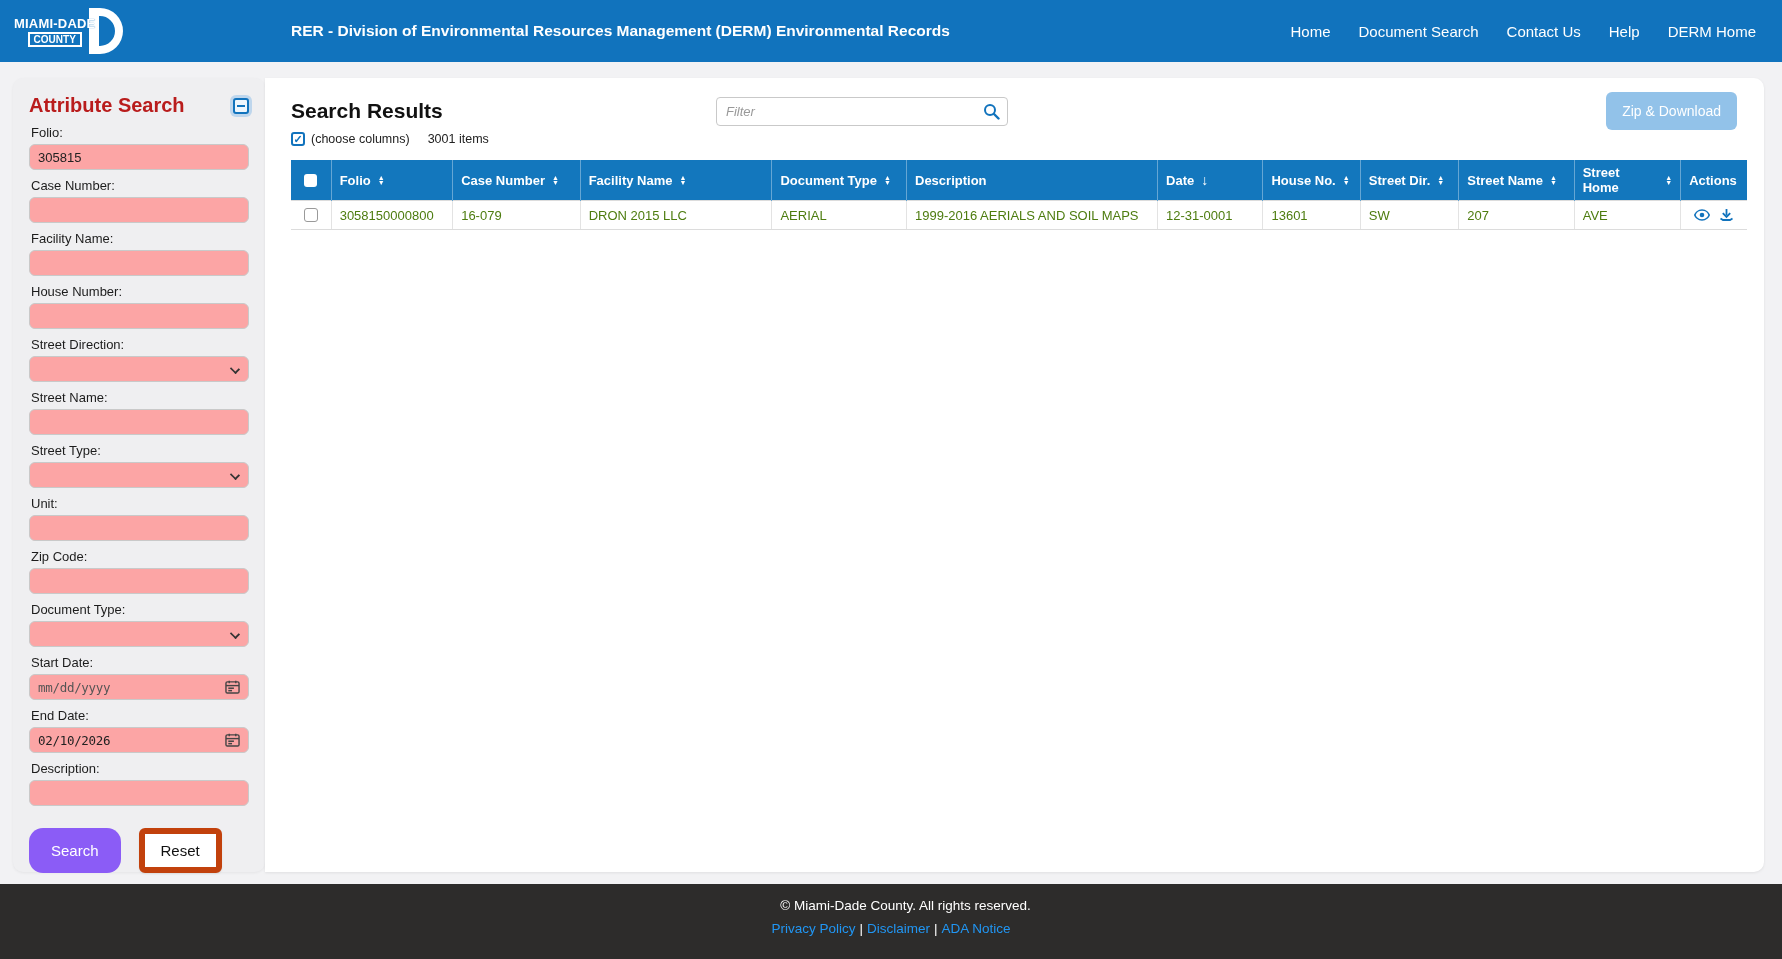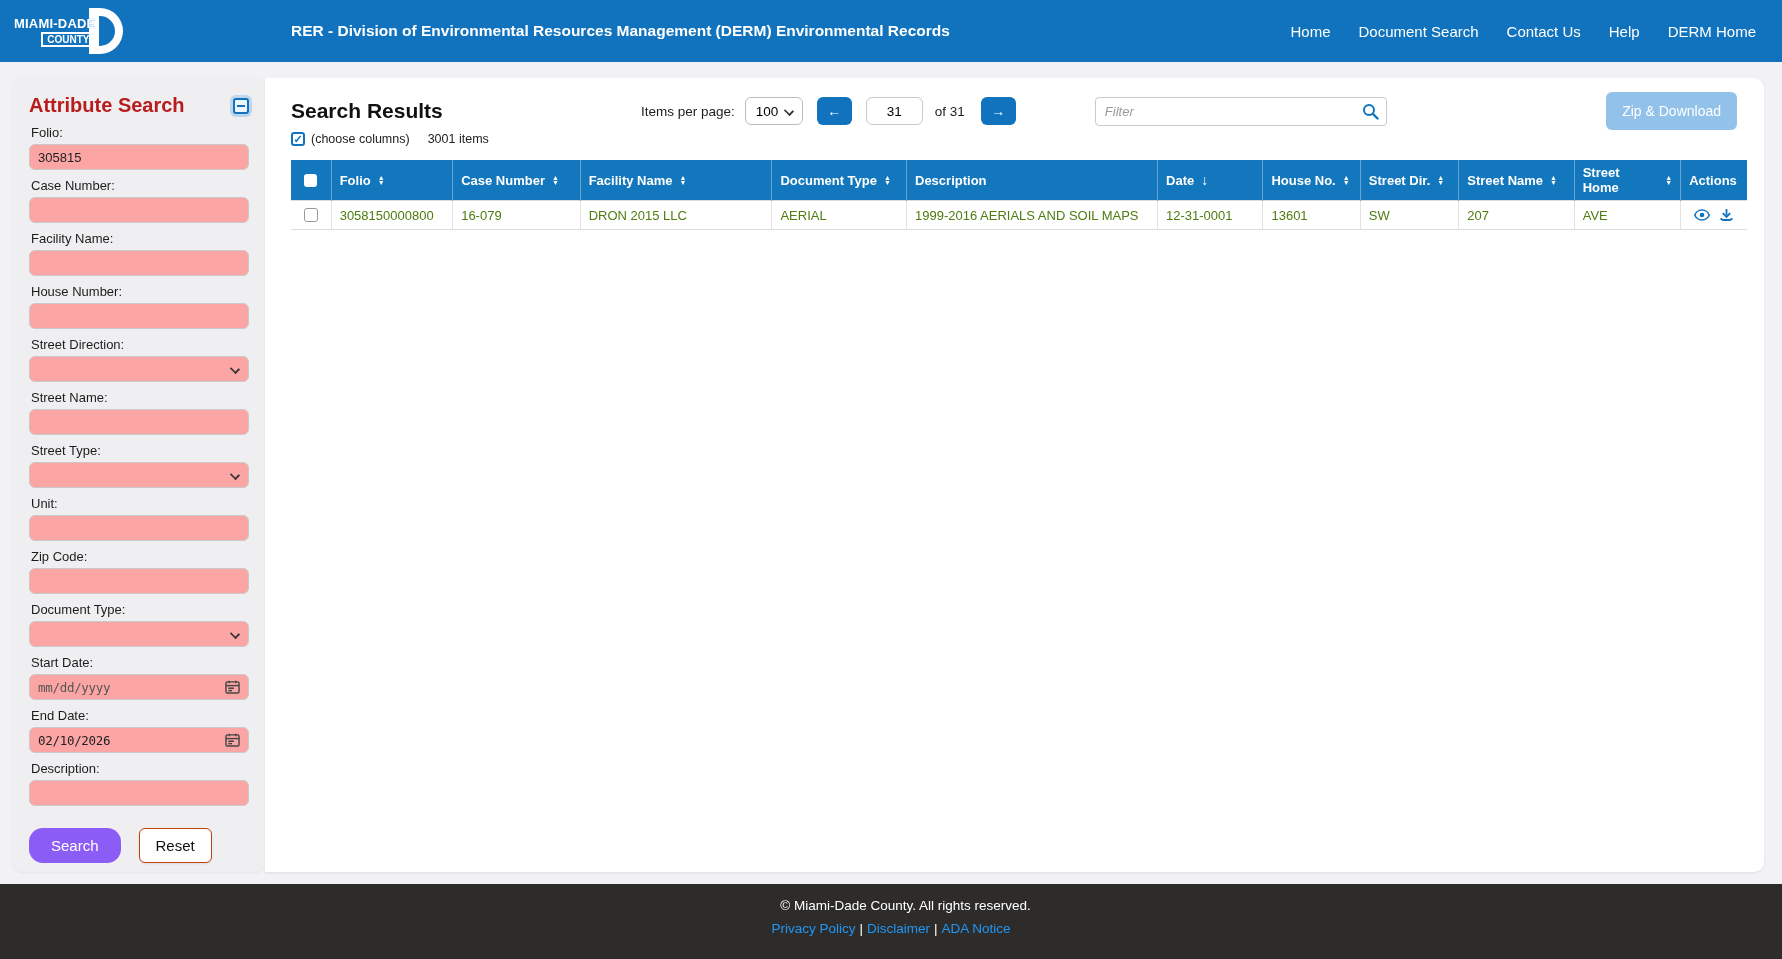--- a/index.html
+++ b/index.html
@@ -2,21 +2,21 @@
 <html><head>
 <meta charset="utf-8">
 <style>
   * { margin:0; padding:0; box-sizing:border-box; }
   html,body { width:1782px; height:959px; overflow:hidden; }
   body { font-family:"Liberation Sans", sans-serif; background:#f2f2f4; }
 
   
   .topbar { height:62px; background:#1173bd; display:flex; align-items:center; position:relative; }
   .logo { position:absolute; left:14px; top:8px; display:flex; align-items:center; height:46px; }
-  .logo-text { display:flex; flex-direction:column; align-items:flex-end; z-index:2; }
+  .logo-text { display:flex; flex-direction:column; align-items:center; z-index:2; }
   .logo-l1 { color:#fff; font-weight:bold; font-size:13px; letter-spacing:.2px; text-shadow:0 0 1px #1173bd; }
   .logo-l2 { color:#fff; font-weight:bold; font-size:10px; border:2px solid #fff; padding:0 4px; margin-top:1px; }
   .logo-d { width:34px; height:46px; border:8px solid #fff; border-left:10px solid #fff; border-radius:0 24px 24px 0; margin-left:-6px; }
   .app-title { color:#fff; font-weight:bold; font-size:15.5px; margin-left:291px; }
   .topnav { margin-left:auto; margin-right:26px; display:flex; gap:28px; }
   .topnav a { color:#fff; font-size:15px; text-decoration:none; cursor:pointer; }
 
   
   .content { display:flex; align-items:flex-start; height:816px; padding:16px 27px 0 13px; }
   .sidebar { width:252px; height:794px; background:#efeff1; border-radius:10px; padding:16px 16px 0 16px; flex:none; box-shadow:0 1px 3px rgba(0,0,0,.06); }
@@ -29,21 +29,21 @@
   .collapse-box::before { content:""; width:8px; height:2px; background:#1173bd; display:block; }
   .field-label { font-size:13px; color:#1c1c1c; margin:8px 0 4px 2px; }
   .sb-input, .sb-select, .sb-date { width:100%; height:26px; border:1px solid #c9c9c9; border-radius:6px; background:#fca5a5; font-size:13px; padding:0 8px; color:#222; font-family:"Liberation Sans", sans-serif; }
   .sb-select { position:relative; display:flex; align-items:center; cursor:pointer; }
   .chev { position:absolute; right:9px; top:8px; width:8px; height:8px; border-right:2px solid #333; border-bottom:2px solid #333; transform:rotate(45deg) scale(1,.8); }
   .sb-date { display:flex; align-items:center; justify-content:space-between; font-family:"DejaVu Sans Mono", monospace; font-size:12.5px; letter-spacing:-0.3px; }
   .sb-date .date-placeholder { color:#555; }
   .cal-icon { width:15px; height:14px; flex:none; }
   .sb-buttons { display:flex; gap:18px; margin-top:22px; }
   .btn-search { background:#8b5cf6; color:#fff; border:none; border-radius:14px; font-size:15px; padding:8px 22px; cursor:pointer; font-family:inherit; }
-  .btn-reset { background:#fff; color:#111; border:1px solid #c2410c; border-radius:6px; font-size:15px; padding:8px 16px; cursor:pointer; font-family:inherit; box-shadow:0 1px 2px rgba(0,0,0,.08); }
+  .btn-reset { background:#fff; color:#111; border:6px solid #c2410c; border-radius:6px; font-size:15px; padding:8px 16px; cursor:pointer; font-family:inherit; box-shadow:0 1px 2px rgba(0,0,0,.08); }
 
   
   .results-row1 { display:flex; align-items:center; }
   .results-title { font-size:21px; font-weight:bold; color:#111; width:350px; }
   .pager { display:flex; align-items:center; gap:10px; }
   .pager-label { font-size:13.5px; color:#222; }
   .ipp-select { position:relative; width:58px; height:28px; border:1px solid #bdbdbd; border-radius:6px; background:#fff; display:flex; align-items:center; padding-left:10px; font-size:13.5px; cursor:pointer; }
   .ipp-select .chev { top:9px; }
   .page-btn { width:35px; height:28px; background:#1173bd; border:none; border-radius:6px; color:#fff; cursor:pointer; font-size:14px; display:flex; align-items:center; justify-content:center; margin:0 4px; }
   .page-btn.prev::before { content:"\2190"; }
@@ -184,35 +184,20 @@
 
     <div class="sb-buttons">
       <button class="btn-search">Search</button>
       <button class="btn-reset">Reset</button>
     </div>
   </div>
 
   <div class="main">
     <div class="results-row1">
       <div class="results-title">Search Results</div>
-      <div class="pager">
-        <span class="pager-label">Items per page:</span>
-        <div class="ipp-select">
-          <span>100</span>
-          <span class="chev"></span>
-        </div>
-        <button class="page-btn prev">
-            <span></span>
-          </button>
-        <input class="page-input" value="31" style="">
-        <span class="of-label">of 31</span>
-        <button class="page-btn next">
-            <span></span>
-          </button>
-      </div>
       <div class="filter-wrap">
         <input class="filter-input" placeholder="Filter" style="">
         <svg class="search-glass" width="17" height="17" viewBox="0 0 17 17">
             <circle cx="7" cy="7" r="5" fill="none" stroke="#1173bd" stroke-width="2"></circle>
             <line x1="11" y1="11" x2="15.5" y2="15.5" stroke="#1173bd" stroke-width="2.4" stroke-linecap="round"></line>
           </svg>
       </div>
       <button class="btn-zip">Zip &amp; Download</button>
     </div>
 

